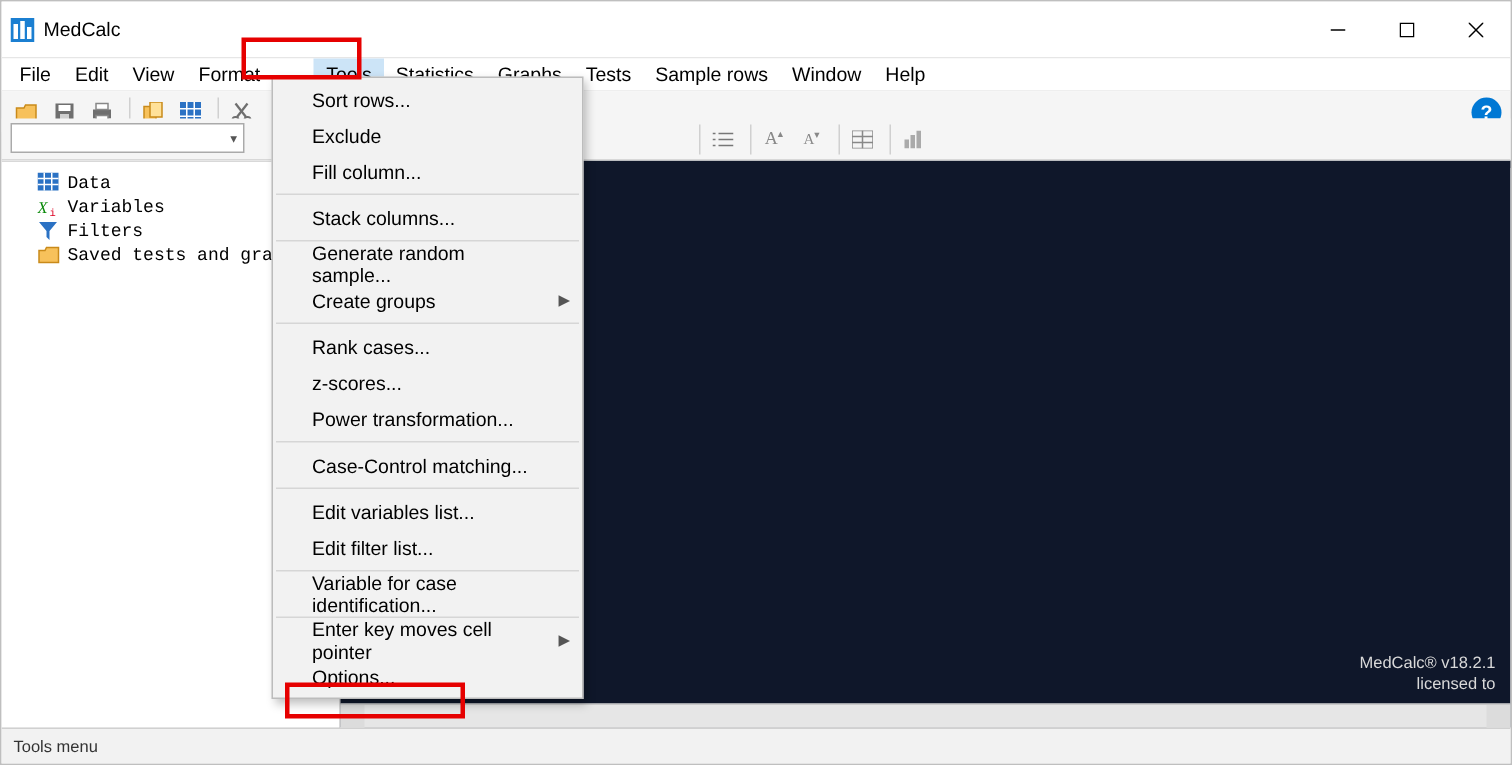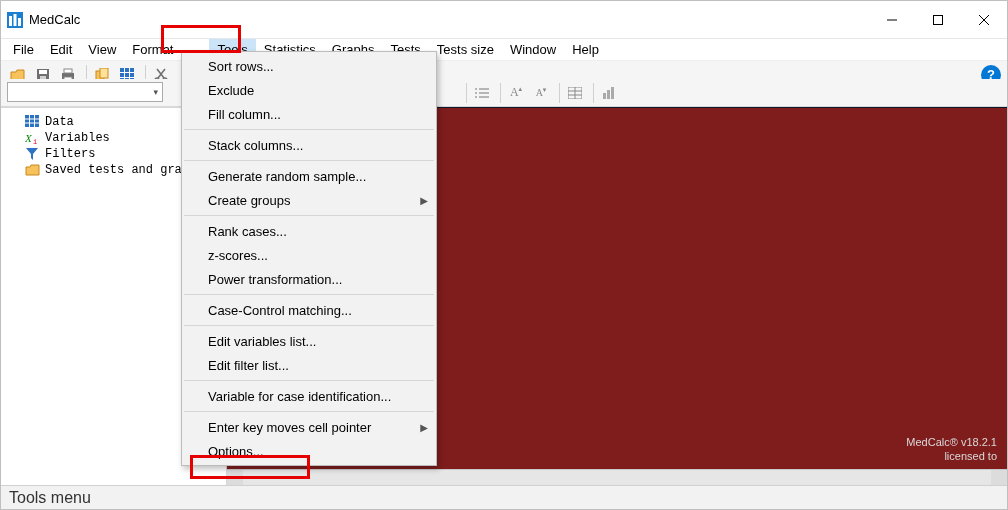--- a/index.html
+++ b/index.html
@@ -29,41 +29,41 @@
 
   
   .sec-toolbar { position:absolute; left:225px; right:0; top:78px; height:28px; background:#f5f5f5; border-bottom:1px solid #d8d8d8; display:flex; align-items:center; padding:0 6px; z-index:1; }
   .combo-row { position:absolute; top:78px; left:0; height:28px; width:100%; background:#f5f5f5; border-bottom:1px solid #d8d8d8; }
   .combo { position:absolute; left:6px; top:81px; width:156px; height:20px; border:1px solid #aaa; background:#fff; display:flex; align-items:center; justify-content:space-between; padding:0 4px; z-index:2; }
   .combo .arrow { font-size:9px; color:#555; }
 
   
   .main-area { position:absolute; top:106px; left:0; right:0; bottom:24px; display:flex; }
   .tree-panel { width:225px; background:#fff; border-top:1px solid #d8d8d8; overflow:hidden; }
-  .content-panel { flex:1; background:#7f1d1d; position:relative; border-top:1px solid #0f172a; border-left:1px solid #d8d8d8; }
+  .content-panel { flex:1; background:#0f172a; position:relative; border-top:5px solid #0f172a; border-left:1px solid #d8d8d8; }
   .content-panel .watermark { position:absolute; right:10px; bottom:22px; color:#d9d9d9; font-size:11px; text-align:right; line-height:14px; white-space:pre; }
   .content-panel .hscroll { position:absolute; left:0; right:0; bottom:0; height:16px; background:#e6e6e6; border-top:1px solid #c9c9c9; }
   .content-panel .hscroll::before, .content-panel .hscroll::after { content:""; position:absolute; top:0; width:16px; height:16px; background:#dcdcdc; }
   .content-panel .hscroll::before { left:0; }
   .content-panel .hscroll::after { right:0; }
 
   
   .tree { list-style:none; margin:6px 0 0 0; padding:0 0 0 8px; font-family:"Courier New", monospace; font-size:12px; }
   .tree li { display:flex; align-items:center; padding:1px 16px; white-space:nowrap; }
   .tree-icon { width:16px; height:14px; margin-right:4px; flex-shrink:0; }
   .tree-label { }
 
   
-  .dropdown { position:absolute; left:180px; top:50px; width:256px; background:#f2f2f2; border:1px solid #bcbcbc; box-shadow:2px 3px 6px rgba(0,0,0,0.25); z-index:20; padding:2px 0; }
+  .dropdown { position:absolute; left:180px; top:50px; width:208px; background:#f2f2f2; border:1px solid #bcbcbc; box-shadow:2px 3px 6px rgba(0,0,0,0.25); z-index:20; padding:2px 0; }
   .drop-item { height:24px; display:flex; align-items:center; padding:0 24px 0 26px; font-size:13px; position:relative; color:#000; }
   .drop-item .submenu-arrow { position:absolute; right:8px; font-size:10px; color:#555; }
   .drop-sep { height:1px; background:#d6d6d6; margin:3px 2px; }
 
   
-  .statusbar { position:absolute; left:0; right:0; bottom:0; height:24px; background:#f2f2f2; border-top:1px solid #d0d0d0; display:flex; align-items:center; padding:0 8px; font-size:16px; color:#333; }
+  .statusbar { position:absolute; left:0; right:0; bottom:0; height:24px; background:#f2f2f2; border-top:1px solid #d0d0d0; display:flex; align-items:center; padding:0 8px; font-size:11px; color:#333; }
 
   
   .highlight-red-options { position:absolute; border:3px solid #e60000; pointer-events:none; z-index:30; }
 </style>
 </head>
 <body>
 
 <div class="titlebar">
   <div class="title-left">
     <span class="app-icon">
@@ -98,21 +98,21 @@
 
 <div class="menubar" id="menubar">
     <div class="menuitem">File</div>
     <div class="menuitem">Edit</div>
     <div class="menuitem">View</div>
     <div class="menuitem">Format</div>
     <div class="menuitem active">Tools</div>
     <div class="menuitem">Statistics</div>
     <div class="menuitem">Graphs</div>
     <div class="menuitem">Tests</div>
-    <div class="menuitem">Tests size</div>
+    <div class="menuitem">Sample rows</div>
     <div class="menuitem">Window</div>
     <div class="menuitem">Help</div>
   </div>
 <div class="highlight-red-tools"></div>
 
 <div class="toolbar">
   <div class="tbtn">
       <svg width="16" height="14">
         <path d="M1 4h5l1-2h7v10H1z" fill="#f7c15b" stroke="#c98a1a"></path>
       </svg>

